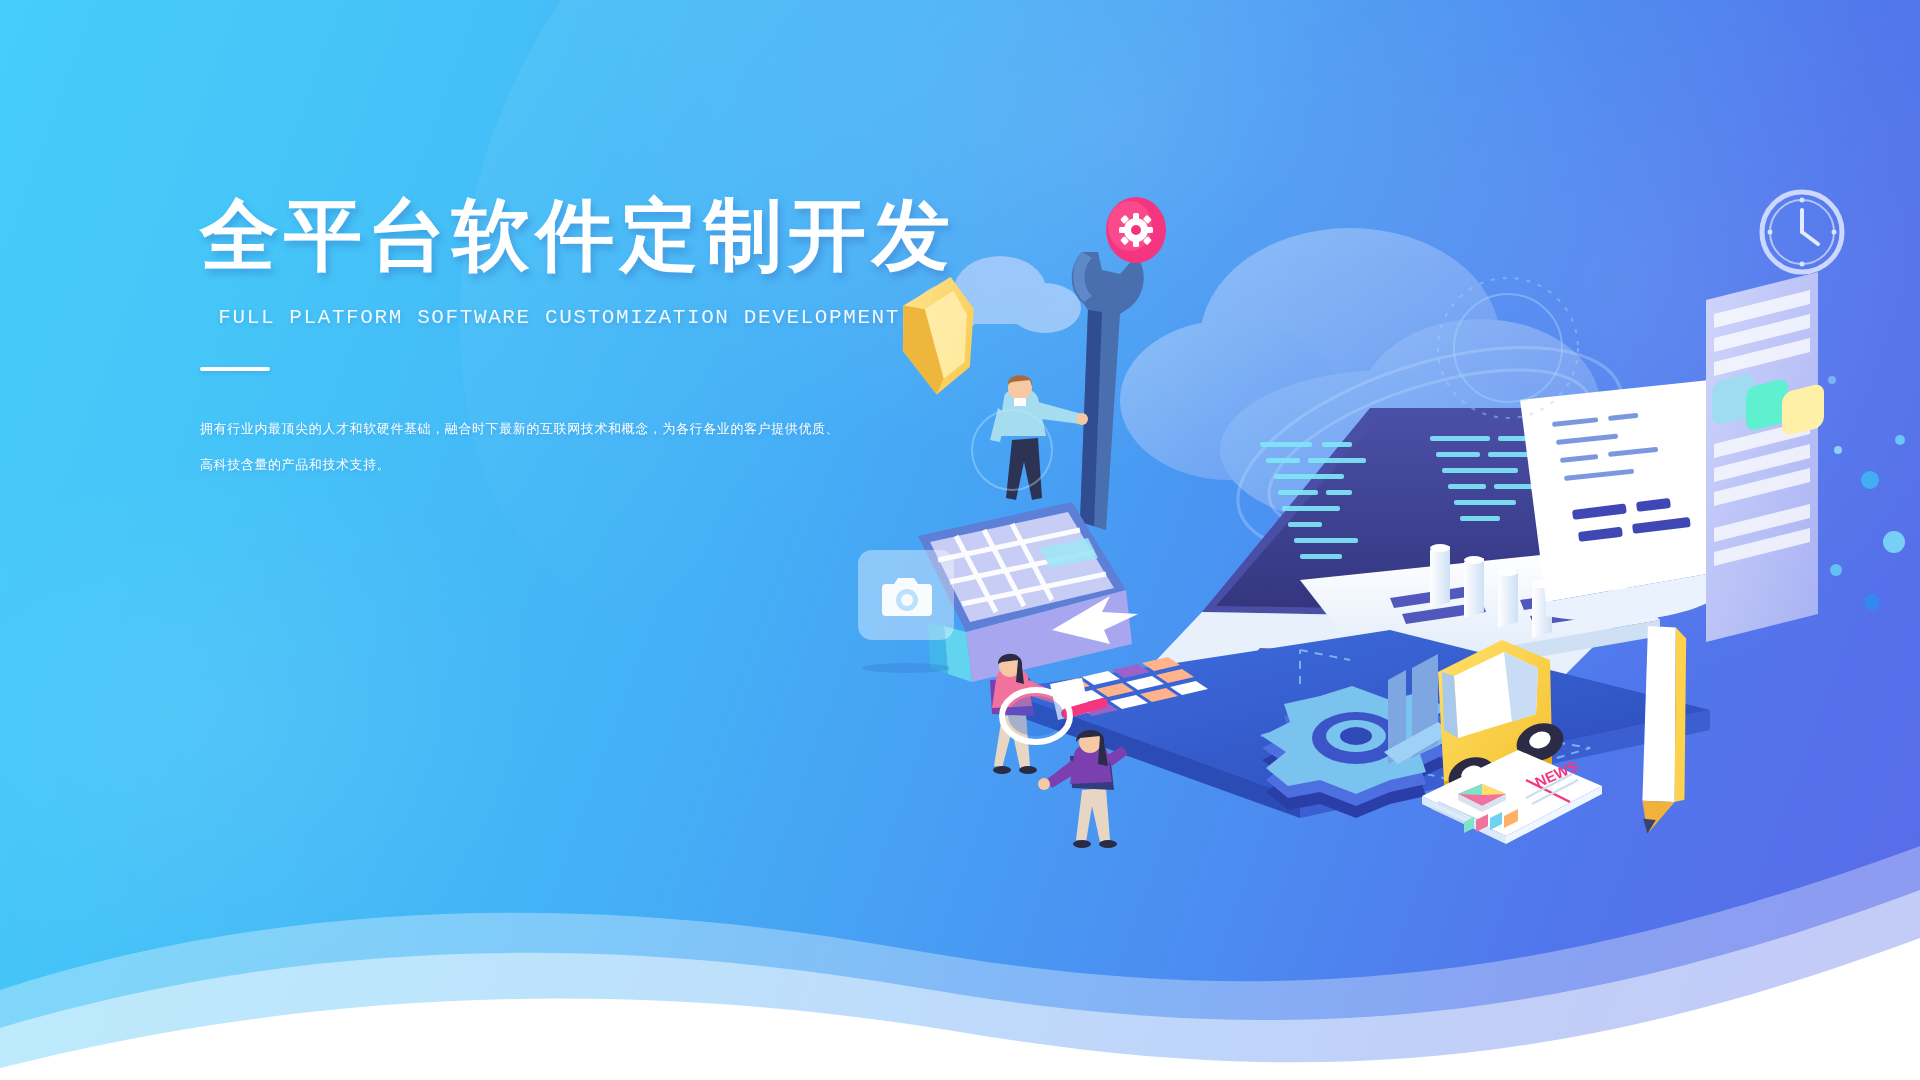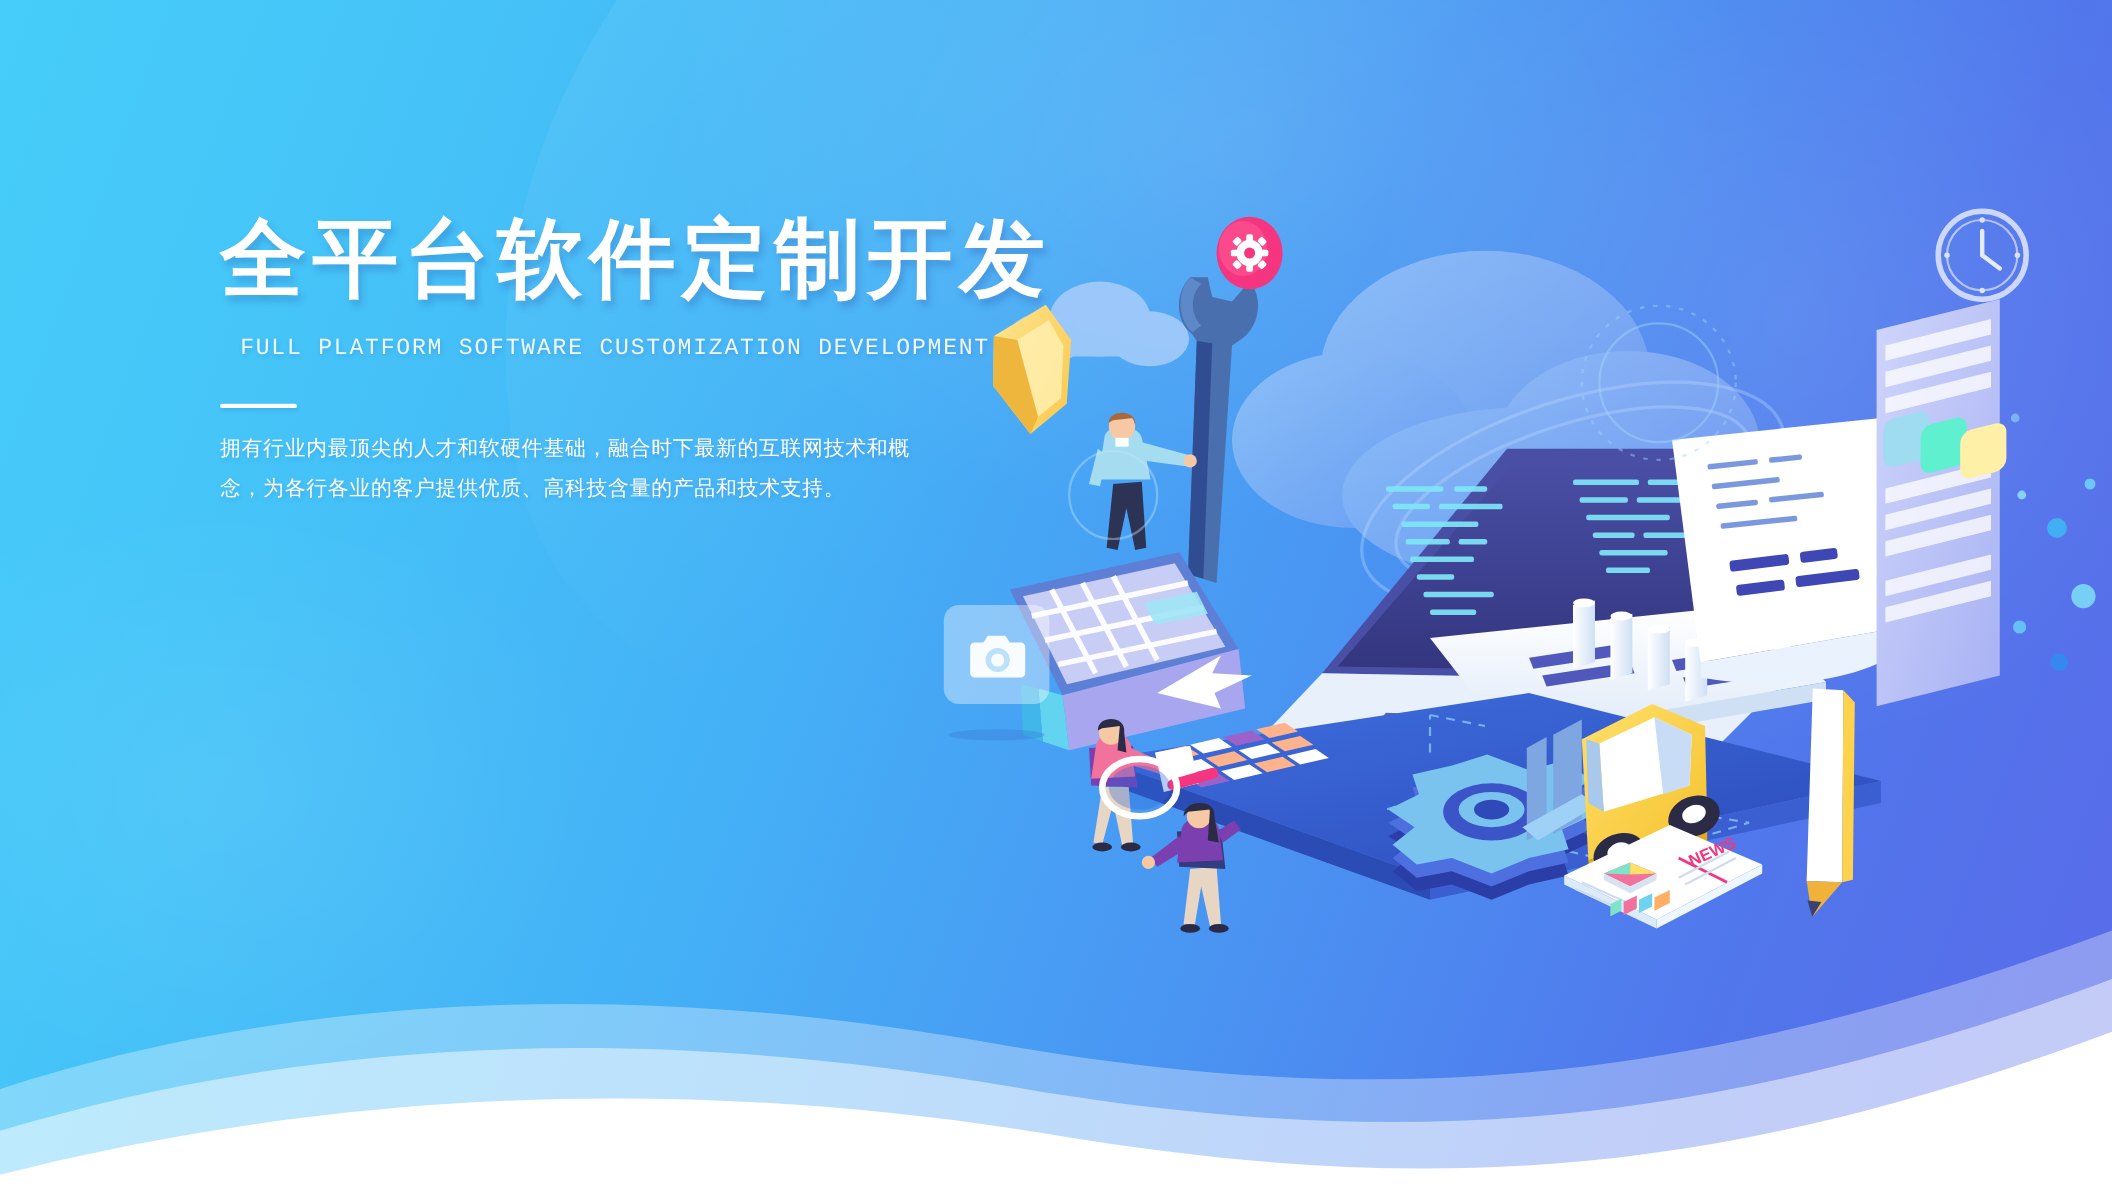--- a/index.html
+++ b/index.html
@@ -36,22 +36,22 @@
     margin-top:32px;
     font-family:Liberation Mono, monospace;
     font-size:21px;letter-spacing:1.6px;color:rgba(255,255,255,.92);
     text-shadow:1px 2px 4px rgba(40,80,170,.22);
     white-space:nowrap;
     text-align:right;
   }
   .divider{margin-top:38px;width:70px;height:4px;background:#ffffff;border-radius:2px;
     box-shadow:1px 2px 4px rgba(40,80,170,.2);}
   .desc{
-    margin-top:20px;width:646px;
-    font-size:19px;line-height:36px;color:#ffffff;letter-spacing:.6px;
+    margin-top:40px;width:646px;
+    font-size:13px;line-height:36px;color:#ffffff;letter-spacing:.6px;
     text-shadow:1px 2px 4px rgba(40,80,170,.18);
   }
 
   
   .illus{position:absolute;left:830px;top:150px;width:1090px;height:780px;}
   .illus svg{display:block;}
 
   
   .waves{position:absolute;left:0;bottom:0;width:1920px;height:300px;}
 </style>

